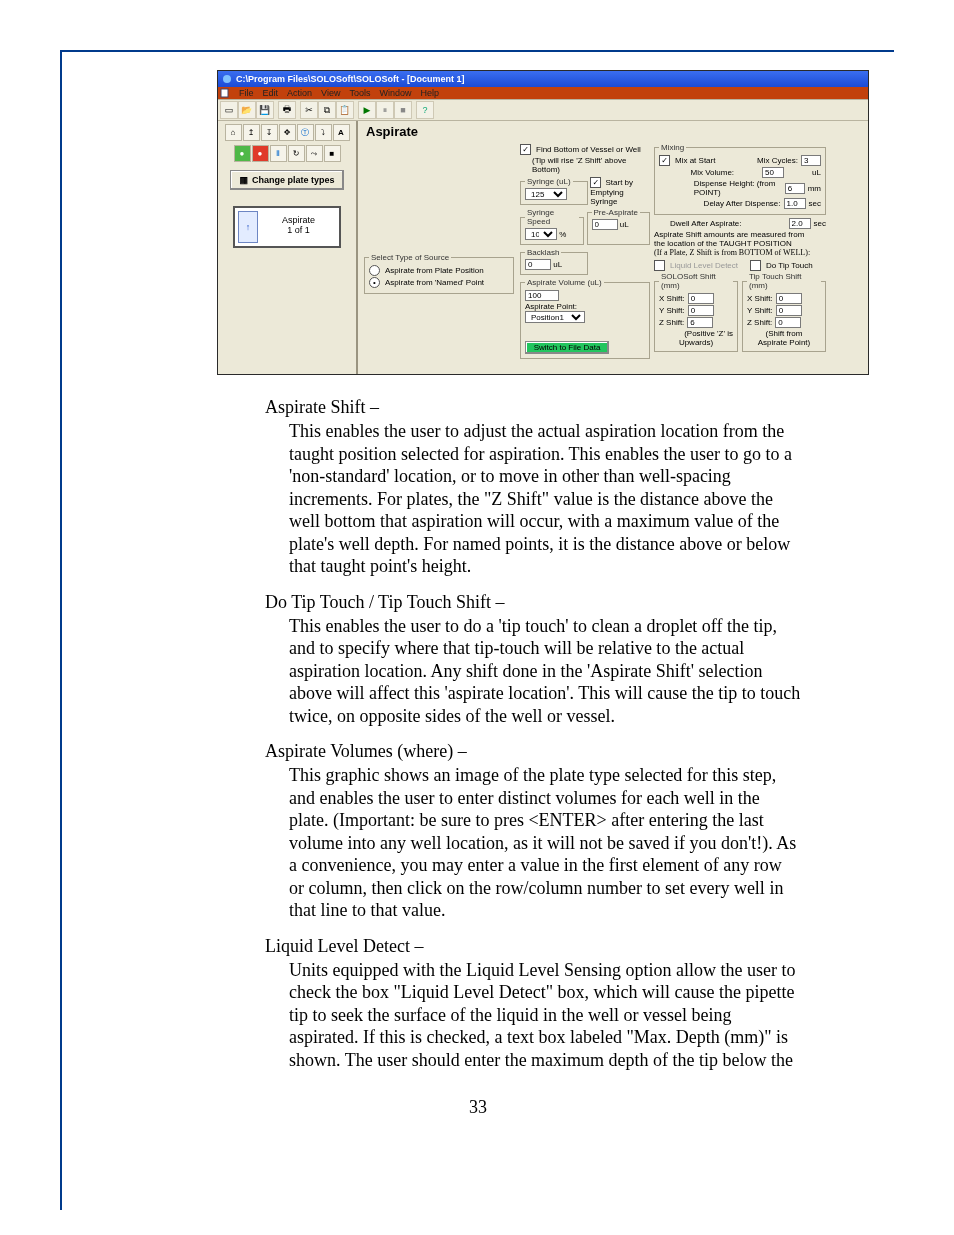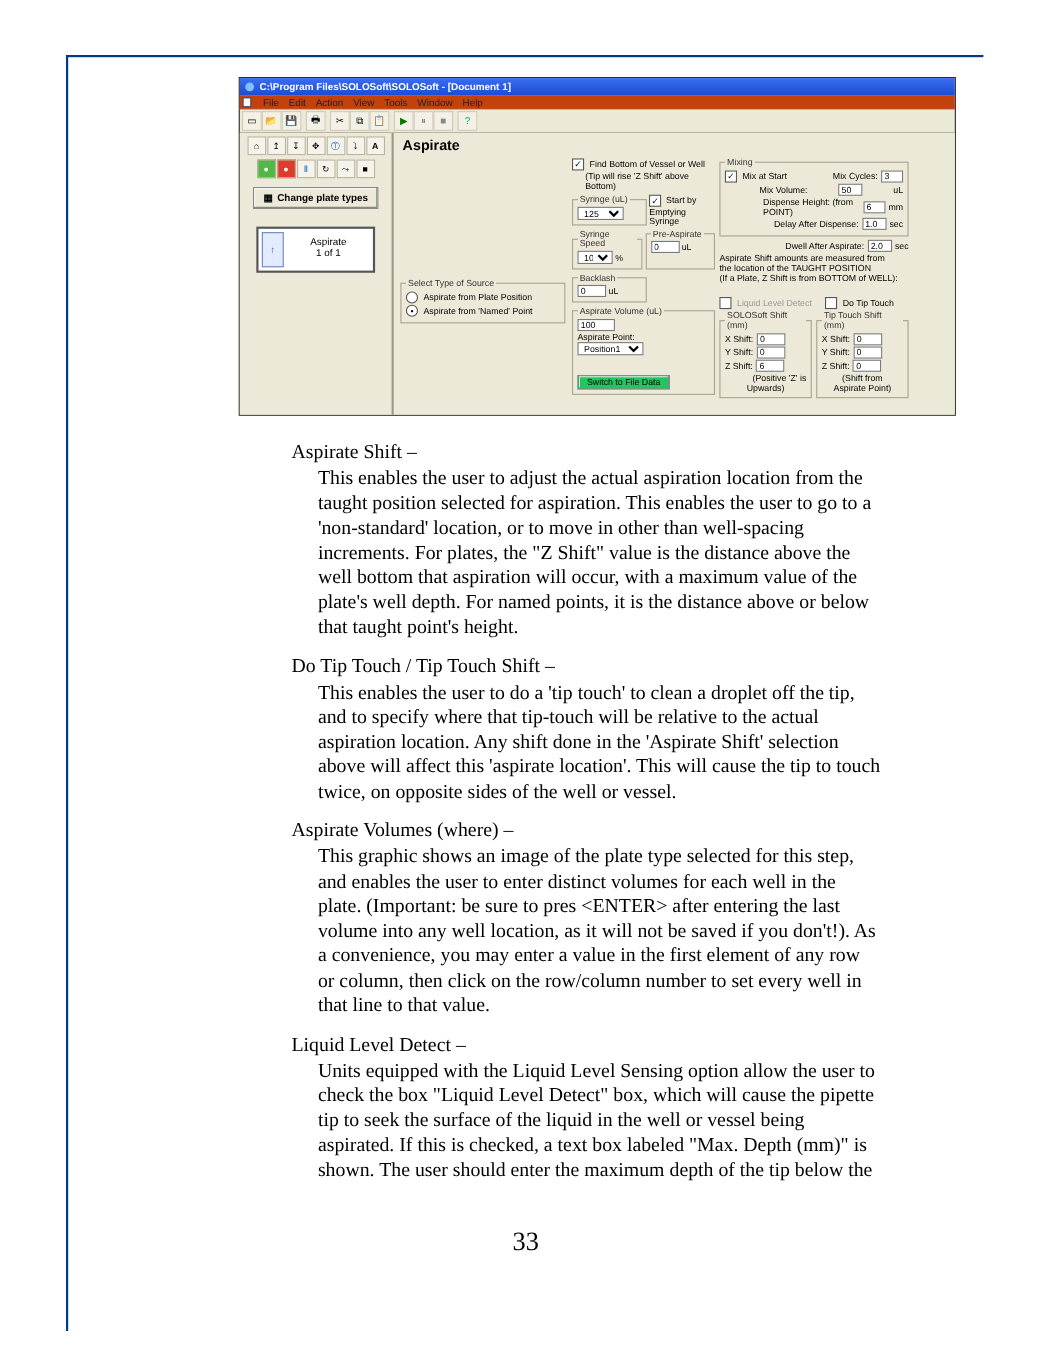--- a/index.html
+++ b/index.html
@@ -193,21 +193,21 @@
     box-shadow: inset -1px -1px #888, inset 1px 1px #fff;
     background:#22c55e;
     font-size:8px;
     padding:1px 3px;
   }
 
   
   .doc { padding: 0 8px; }
   .term { margin: 10px 0 2px 170px; font-size:18px; }
   .desc { margin: 0 60px 14px 194px; line-height: 1.25; font-size:18px; }
-  .pagenum { text-align:center; font-size:24px; margin-top:42px;}
+  .pagenum { text-align:center; font-size:18px; margin-top:26px;}
 </style>
 </head>
 <body>
 
 <div class="page">
   <div class="page-inner">
 
     <div class="screenshot">
 
       <div class="titlebar">
@@ -372,27 +372,27 @@
                   </div>
                   <div class="row" style="justify-content:flex-end;">
                     <span class="lbl">Delay After Dispense:</span>
                     <input class="inp" style="width: 22px;" value="1.0">
                     <span class="lbl">sec</span>
                   </div>
                 </fieldset>
 
                 <div class="row" style="justify-content:flex-end;">
                   <span class="lbl">Dwell After Aspirate:</span>
-                  <input class="inp" style="width: 22px;" value="2.0">
+                  <input class="inp" style="width: 22px; margin-left: 44px;" value="2.0">
                   <span class="lbl">sec</span>
                 </div>
 
                 <div class="lbl">Aspirate Shift amounts are measured from</div>
                 <div class="lbl">the location of the TAUGHT POSITION</div>
-                <div class="lbl" style="margin-bottom:13px;">(If a Plate, Z Shift is from BOTTOM of WELL):</div>
+                <div class="lbl" style="margin-bottom:3px;font-family:Liberation Serif, serif;">(If a Plate, Z Shift is from BOTTOM of WELL):</div>
 
                 <div class="row">
                   <span class="cb" style="color:#999;"></span>
                   <span class="lbl" style="color:#999;">Liquid Level Detect</span>
                   <span style="width:6px;"></span>
                   <span class="cb"></span>
                   <span class="lbl">Do Tip Touch</span>
                 </div>
 
                 <div style="display:flex;gap:4px;">

